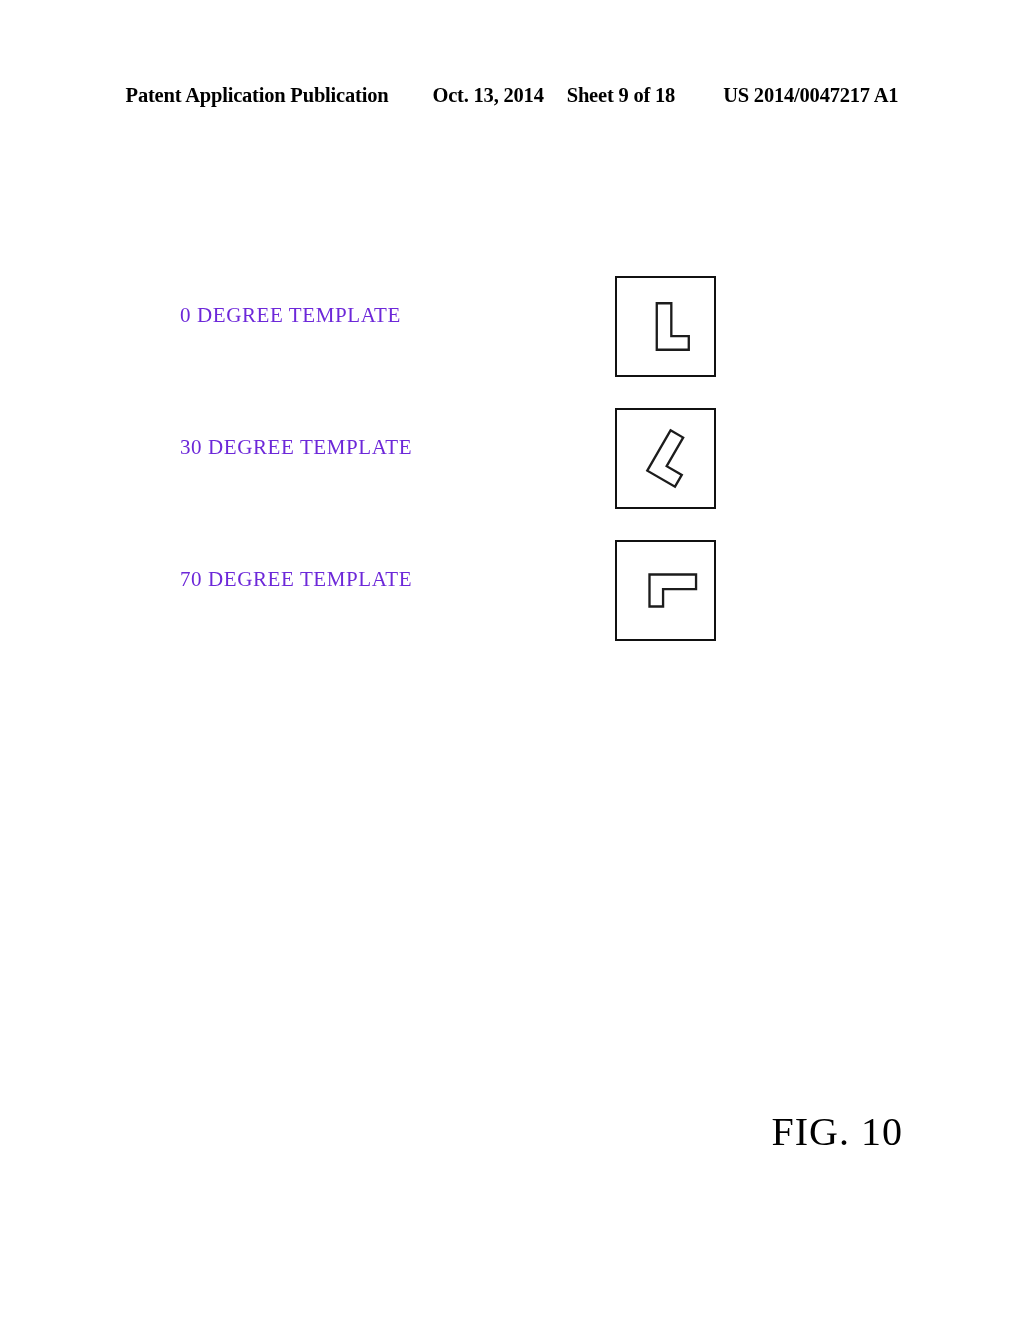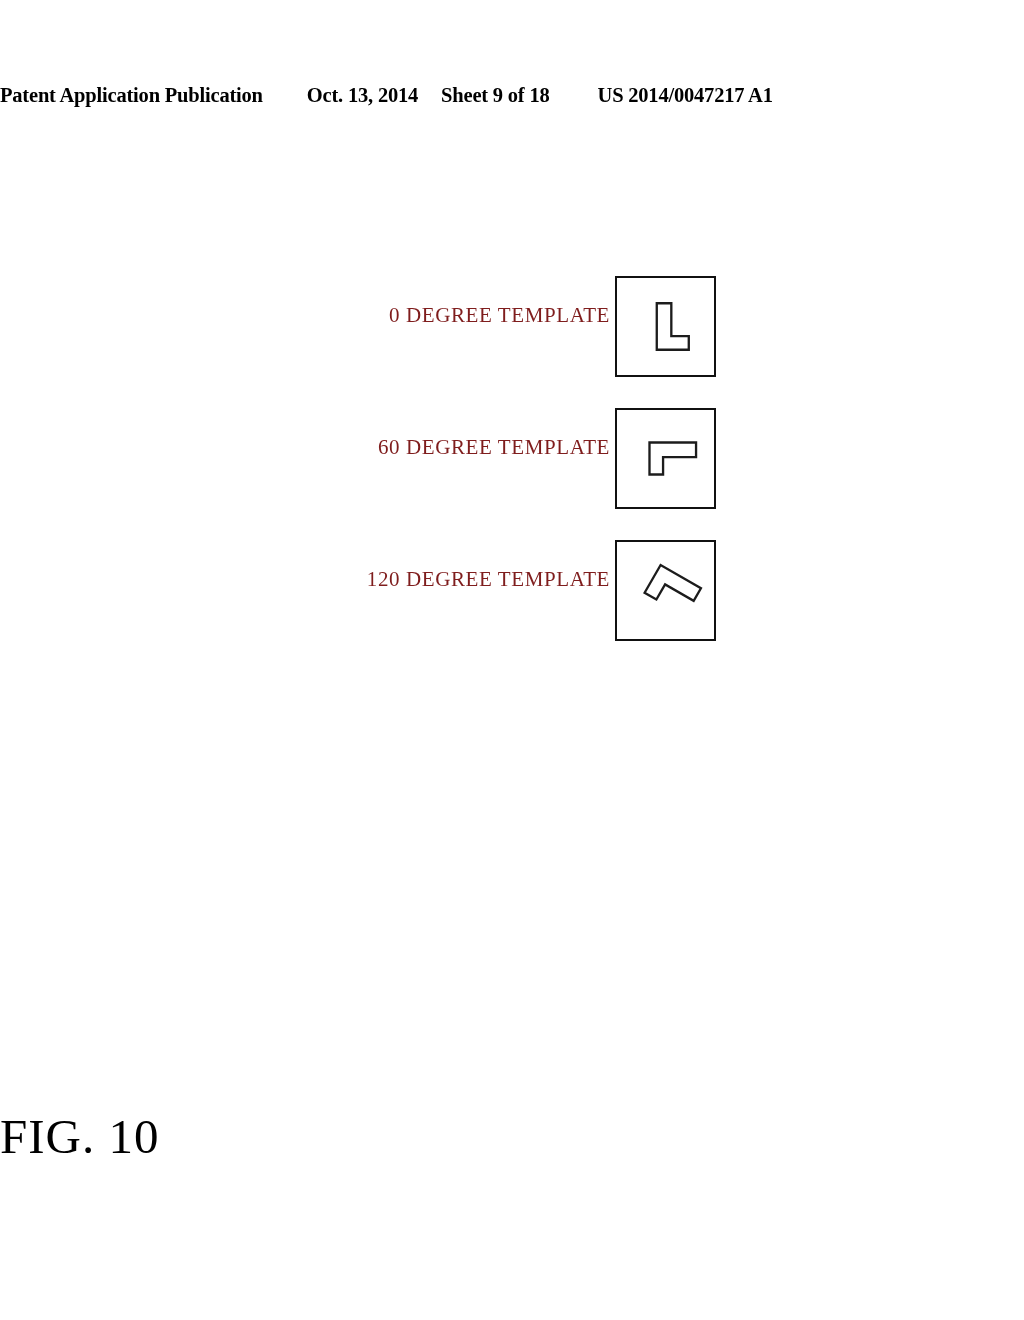--- a/index.html
+++ b/index.html
@@ -17,21 +17,21 @@
     -webkit-font-smoothing: none;
   }
 
   
   .sheet-header {
     position: absolute;
     top: 84px;
     left: 0;
     width: 1024px;
     display: flex;
-    justify-content: flex-start;
+    justify-content: center;
     align-items: baseline;
     font-weight: bold;
     font-size: 20.5px;
     letter-spacing: -0.2px;
     white-space: nowrap;
   }
   .hdr-pub { }
   .hdr-date {
     margin-left: 44px;
   }
@@ -53,25 +53,25 @@
     position: relative;
     height: 100px;
     margin-bottom: 32px;
   }
   .row-label {
     position: absolute;
     left: 180px;
     width: 430px;
     top: 50%;
     transform: translateY(-50%);
-    text-align: right;
+    text-align: left;
     font-size: 21px;
     letter-spacing: 0.6px;
     white-space: nowrap;
-    color: #7f1d1d;
+    color: #6d28d9;
   }
   .template-box {
     position: absolute;
     left: 615px;
     top: 11px;
     width: 97px;
     height: 97px;
     border: 2px solid #111111;
     background: #ffffff;
     box-sizing: content-box;
@@ -87,22 +87,22 @@
     stroke-width: 2.4;
     stroke-linejoin: miter;
   }
 
   
   .fig-caption {
     position: absolute;
     top: 1108px;
     left: 0;
     width: 903px;
-    text-align: left;
-    font-size: 49px;
+    text-align: right;
+    font-size: 40px;
     letter-spacing: 1px;
   }
 </style>
 </head>
 <body>
 
 <div class="sheet-header">
   <span class="hdr-pub">Patent Application Publication</span>
   <span class="hdr-date">Oct. 13, 2014</span>
   <span class="hdr-sheet">Sheet 9 of 18</span>
@@ -112,30 +112,30 @@
 <div class="figure-area" id="figure-area">
     <div class="template-row">
       <div class="row-label">0 DEGREE TEMPLATE</div>
       <div class="template-box" style="border-color: rgb(17, 17, 17);">
         <svg viewBox="0 0 100 100">
           <polygon class="lshape" points="41,26 56,26 56,60 74,60 74,74 41,74" transform="rotate(0 57.5 50)" stroke="#1c1c1c"></polygon>
         </svg>
       </div>
     </div>
     <div class="template-row">
-      <div class="row-label">60 DEGREE TEMPLATE</div>
+      <div class="row-label">30 DEGREE TEMPLATE</div>
       <div class="template-box" style="border-color: rgb(17, 17, 17);">
         <svg viewBox="0 0 100 100">
-          <polygon class="lshape" points="41,26 56,26 56,60 74,60 74,74 41,74" transform="rotate(90 57.5 50)" stroke="#1c1c1c"></polygon>
+          <polygon class="lshape" points="41,26 56,26 56,60 74,60 74,74 41,74" transform="rotate(30 57.5 50)" stroke="#1c1c1c"></polygon>
         </svg>
       </div>
     </div>
     <div class="template-row">
-      <div class="row-label">120 DEGREE TEMPLATE</div>
+      <div class="row-label">70 DEGREE TEMPLATE</div>
       <div class="template-box" style="border-color: rgb(17, 17, 17);">
         <svg viewBox="0 0 100 100">
-          <polygon class="lshape" points="41,26 56,26 56,60 74,60 74,74 41,74" transform="rotate(120 57.5 50)" stroke="#1c1c1c"></polygon>
+          <polygon class="lshape" points="41,26 56,26 56,60 74,60 74,74 41,74" transform="rotate(90 57.5 50)" stroke="#1c1c1c"></polygon>
         </svg>
       </div>
     </div>
   </div>
 
 <div class="fig-caption">FIG. 10</div>
 
 </body></html>

